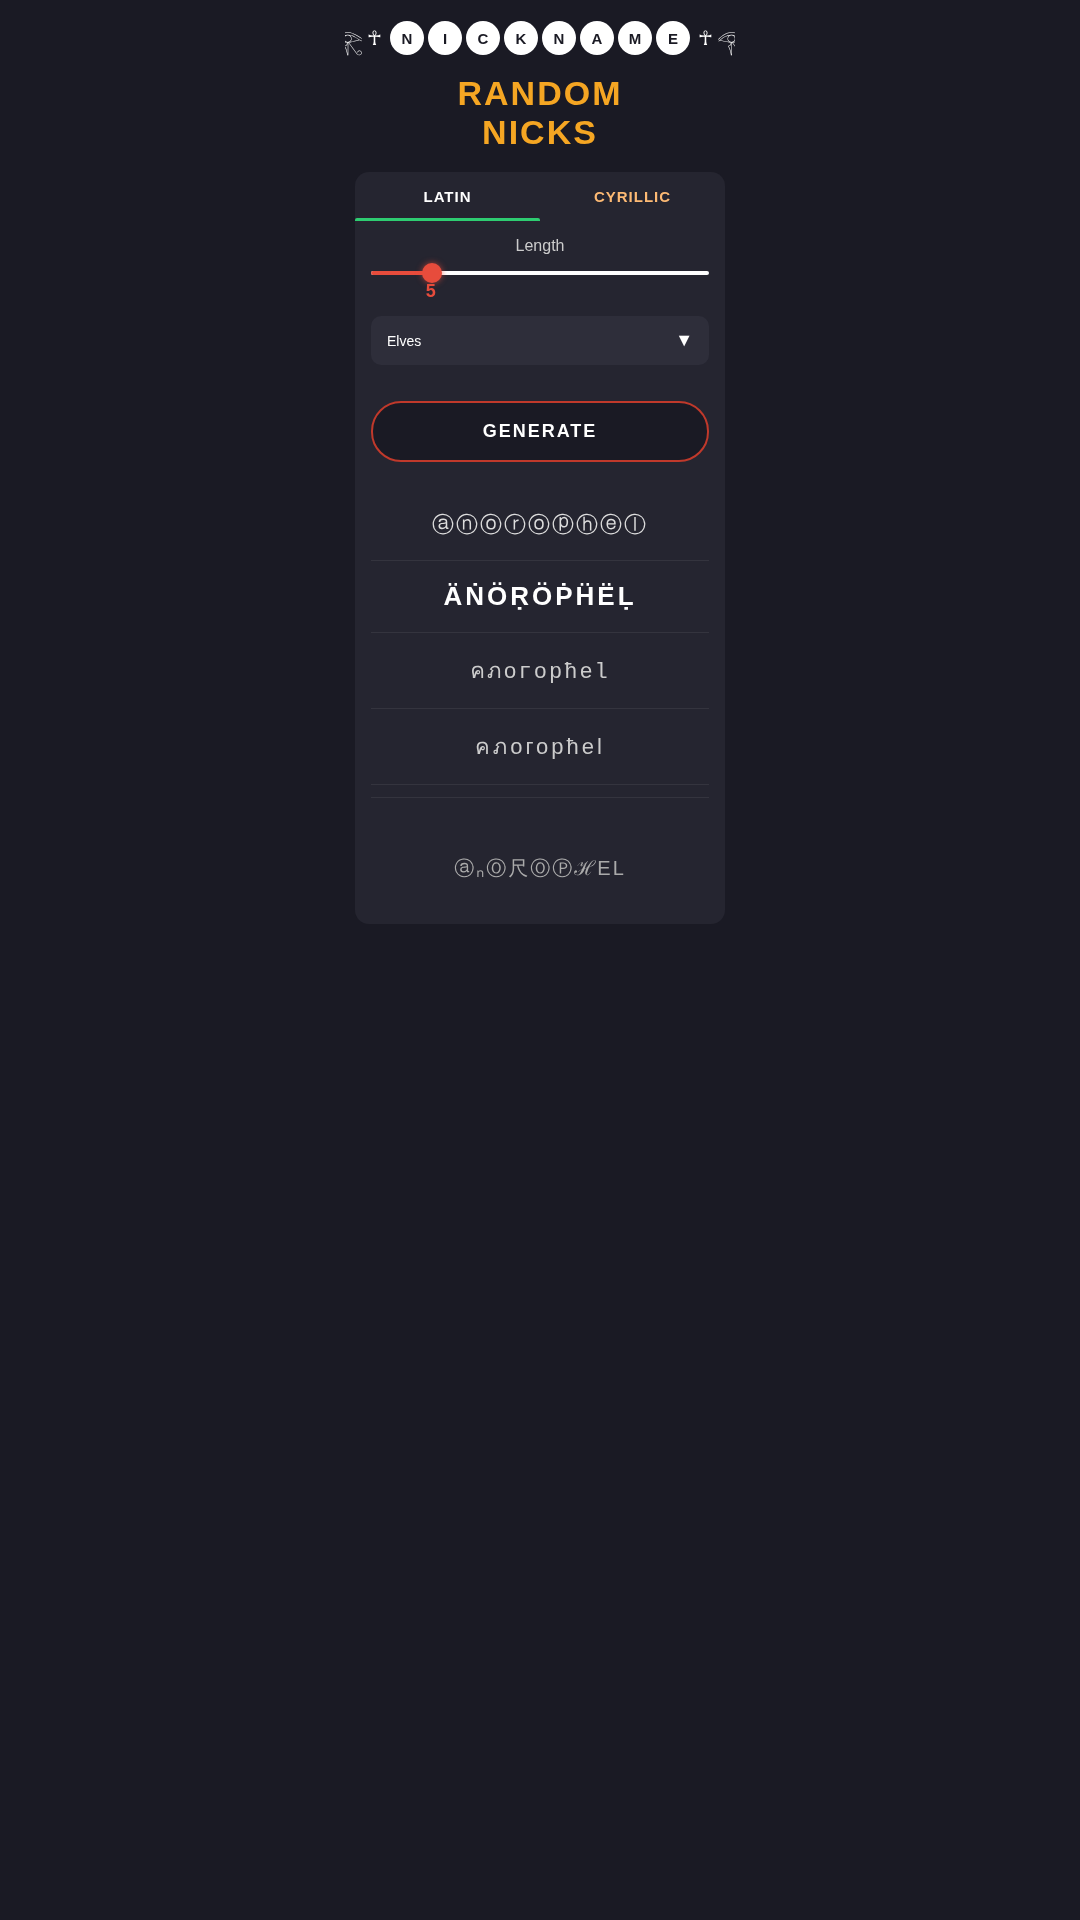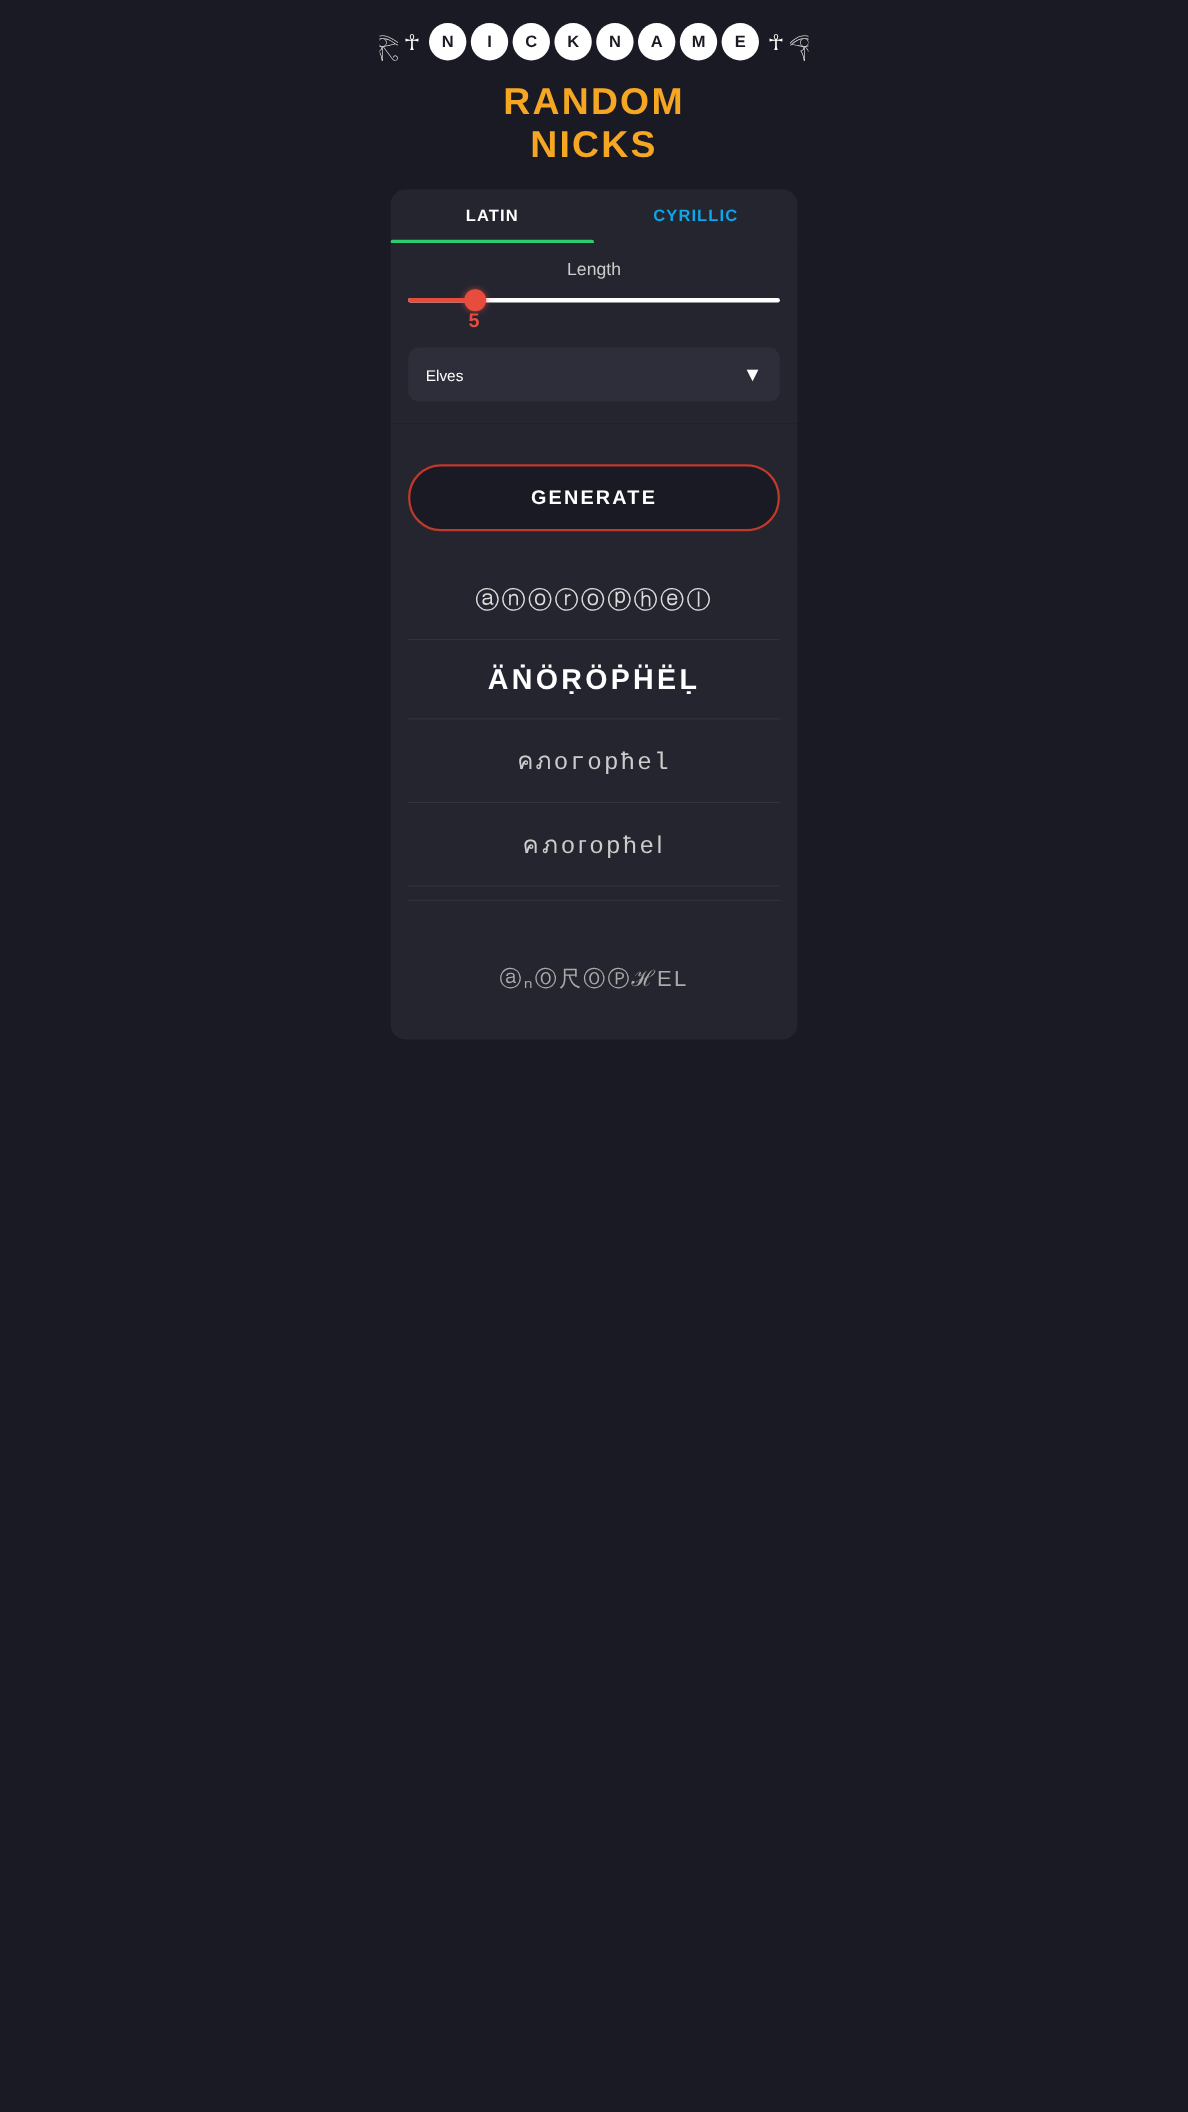--- a/index.html
+++ b/index.html
@@ -75,21 +75,21 @@
       border-radius: 14px 14px 0 0;
       overflow: hidden;
     }
 
     .tab {
       flex: 1;
       padding: 16px 0;
       text-align: center;
       font-weight: 700;
       font-size: 15px;
-      color: #0ea5e9;
+      color: #fdba74;
       cursor: pointer;
       position: relative;
       letter-spacing: 1px;
     }
 
     .tab.active {
       color: #ffffff;
     }
 
     .tab.active::after {
@@ -195,21 +195,20 @@
       padding: 18px;
       background: #1a1a24;
       border: 2px solid #c0392b;
       border-radius: 30px;
       color: #ffffff;
       font-size: 18px;
       font-weight: 700;
       letter-spacing: 2px;
       cursor: pointer;
       text-align: center;
-      margin-top: 21px;
     }
 
     
     .results-panel {
       background: #252530;
       margin: 0 10px;
       padding: 20px 16px 30px;
       border-radius: 0 0 14px 14px;
       display: flex;
       flex-direction: column;

